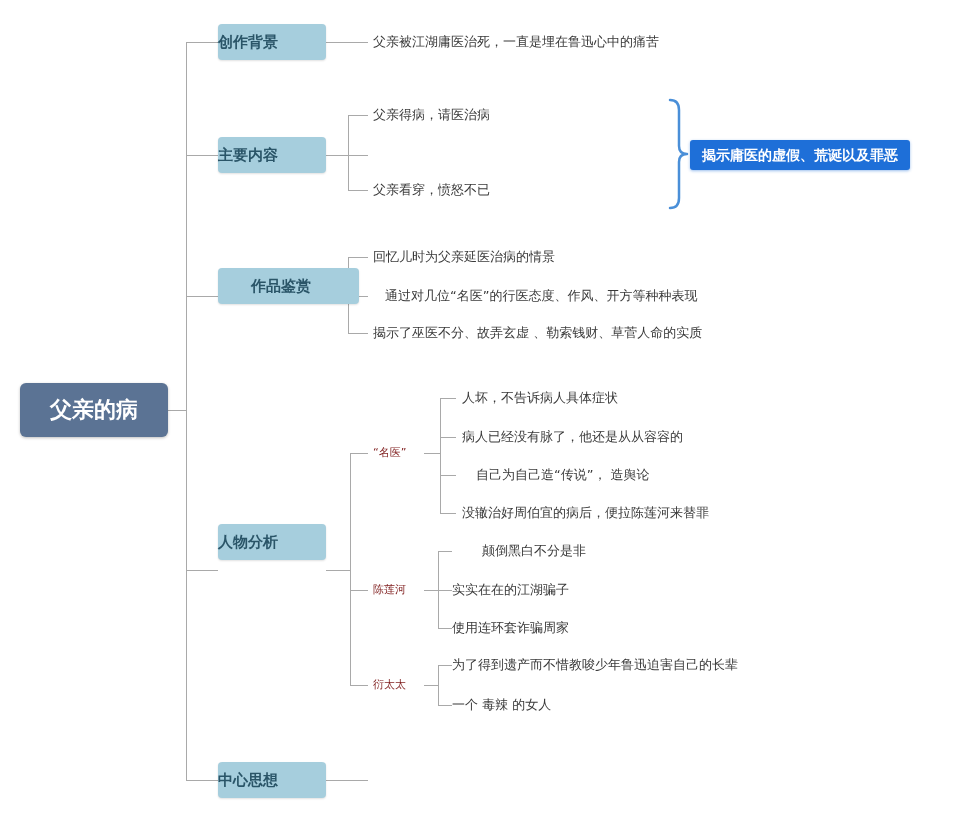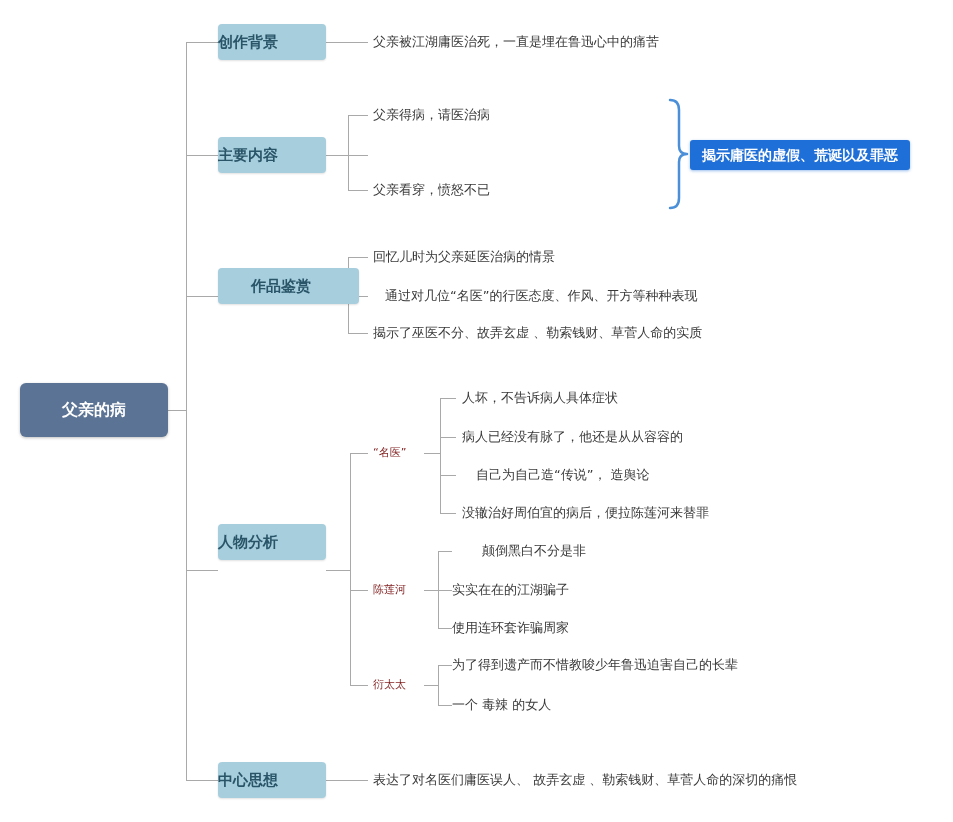--- a/index.html
+++ b/index.html
@@ -5,21 +5,21 @@
   html,body{margin:0;padding:0;background:#ffffff;}
   body{
     width:953px;height:822px;position:relative;overflow:hidden;
     font-family:"DejaVu Sans","Liberation Sans",sans-serif;
   }
   .canvas{position:absolute;inset:0;background:#ffffff;}
   svg.links{position:absolute;left:0;top:0;pointer-events:none;}
 
   .root{
     position:absolute;left:20px;top:383px;width:148px;height:54px;
-    background:#5b7394;color:#ffffff;font-size:16px;font-weight:bold;
+    background:#5b7394;color:#ffffff;font-size:22px;font-weight:bold;
     text-align:center;line-height:54px;border-radius:6px;
     box-shadow:0 1px 3px rgba(0,0,0,.25);
   }
   .topic{
     position:absolute;left:218px;width:108px;height:36px;
     background:#a6cedd;color:#2a5568;font-size:15px;font-weight:bold;
     text-align:left;line-height:36px;border-radius:4px;
     box-shadow:0 1px 2px rgba(0,0,0,.12);
   }
   .leaf{
@@ -87,15 +87,14 @@
   <div class="leaf" style="left:476px;top:465px;">自己为自己造“传说”， 造舆论</div>
   <div class="leaf" style="left:462px;top:503px;">没辙治好周伯宜的病后，便拉陈莲河来替罪</div>
 
   <div class="leaf" style="left:452px;top:541px;margin-left:30px;">颠倒黑白不分是非</div>
   <div class="leaf" style="left:452px;top:580px;text-align:center;">实实在在的江湖骗子</div>
   <div class="leaf" style="left:452px;top:618px;">使用连环套诈骗周家</div>
 
   <div class="leaf" style="left:452px;top:655px;">为了得到遗产而不惜教唆少年鲁迅迫害自己的长辈</div>
   <div class="leaf" style="left:452px;top:695px;">一个 毒辣 的女人</div>
 
-  <div class="leaf" style="left:373px;top:770px;">表达了对名医们庸医误人、 故弄玄虚 、勒索钱财、草菅人命的深切的痛恨</div>
 
 </div>
 
 </body></html>

